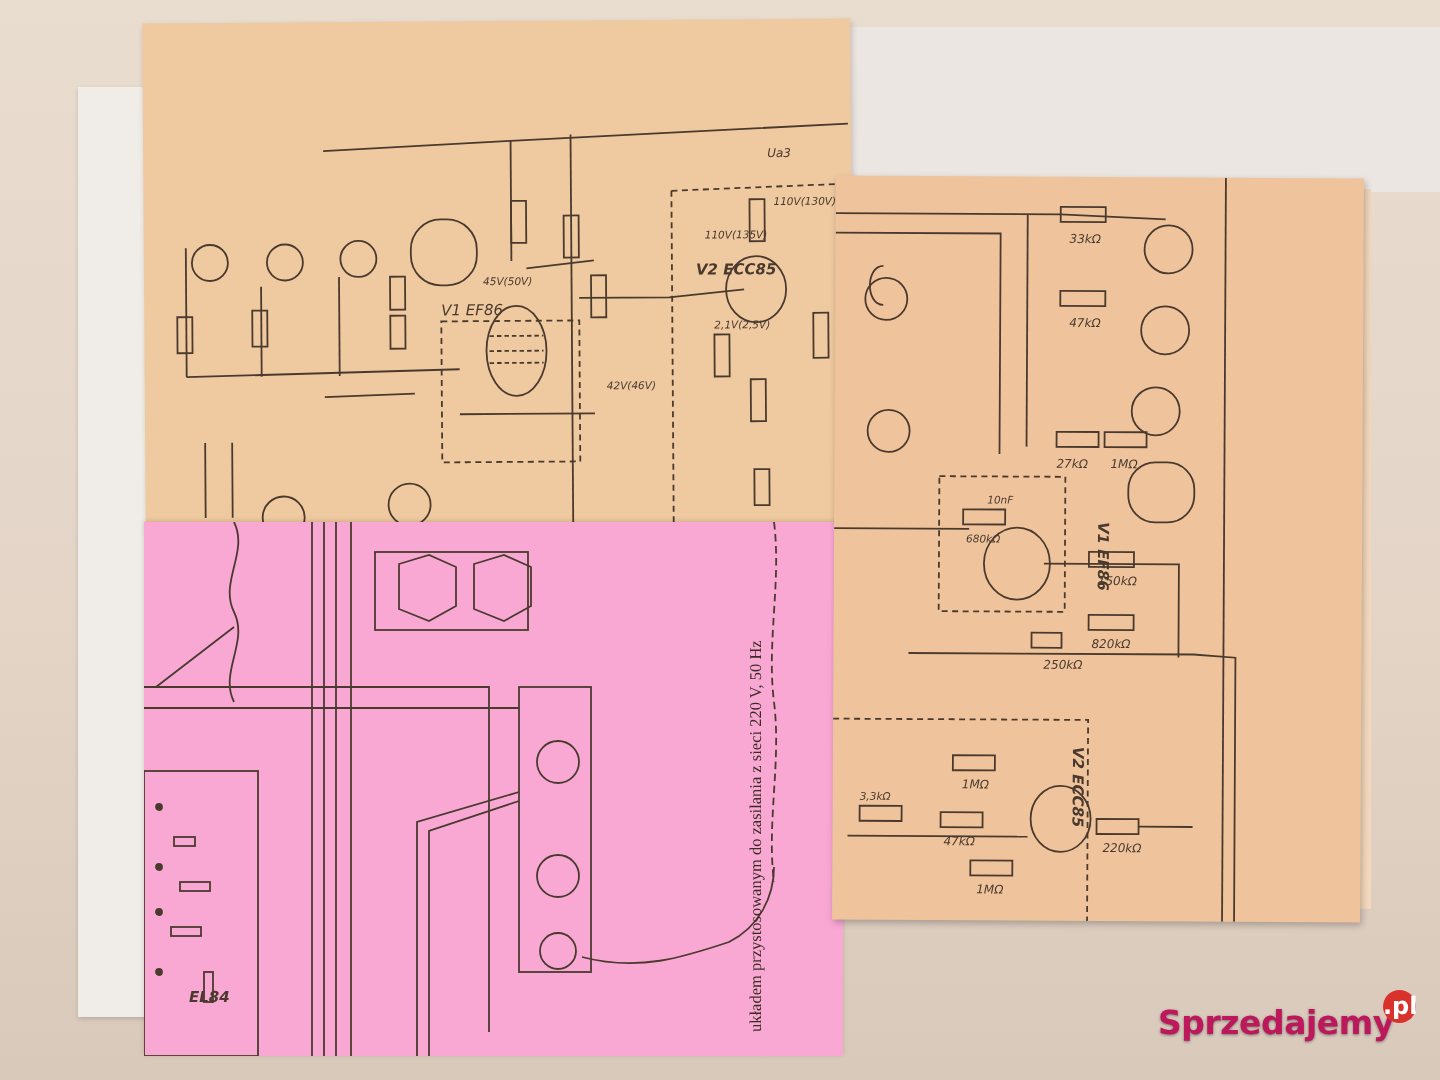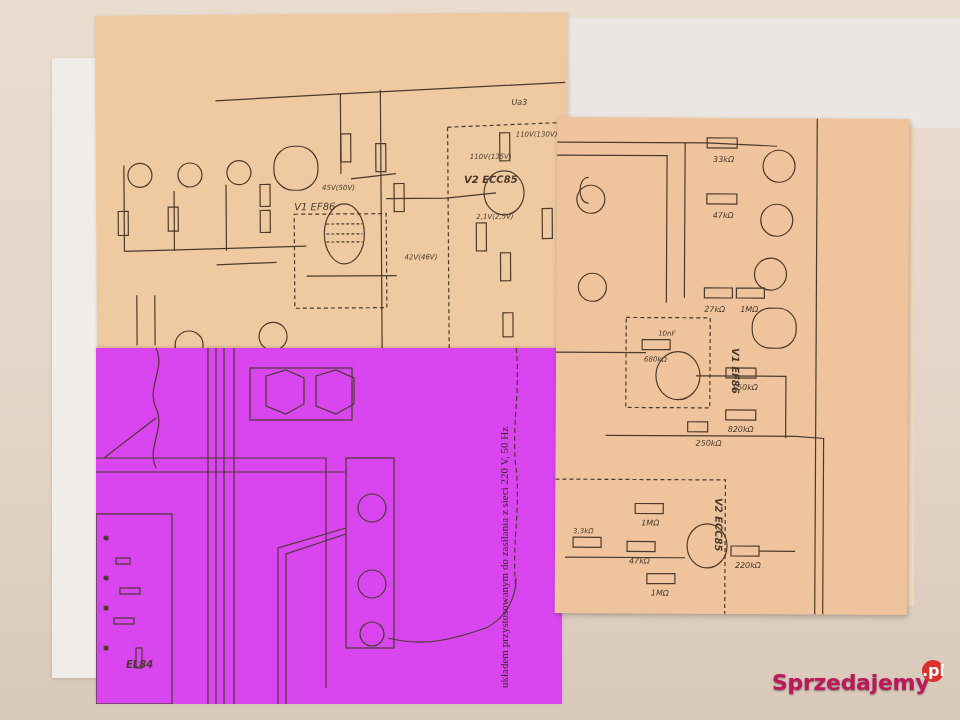--- a/index.html
+++ b/index.html
@@ -4,21 +4,21 @@
 <style>
   html, body { margin:0; padding:0; }
   body { width:960px; height:720px; position:relative; overflow:hidden;
          background: linear-gradient(180deg,#e9ddd0 0%,#e3d4c6 60%,#d9c9bb 100%);
          font-family:"Liberation Sans", sans-serif; }
   .sheet { position:absolute; }
   .white-card { left:52px; top:58px; width:460px; height:620px; background:#f0ece7; box-shadow:0 1px 3px rgba(0,0,0,.15); }
   .white-card2 { left:560px; top:18px; width:400px; height:110px; background:#ece6e2; }
   .paper-a { left:96px; top:14px; width:472px; height:340px; background:#efc9a0;
              box-shadow:1px 2px 4px rgba(0,0,0,.18); transform:rotate(-0.4deg); }
-  .paper-b { left:96px; top:348px; width:466px; height:356px; background:#d946ef;
+  .paper-b { left:96px; top:348px; width:466px; height:356px; background:#f9a8d4;
              box-shadow:0 -1px 3px rgba(0,0,0,.15); }
   .paper-c { left:556px; top:118px; width:352px; height:496px; background:#efc49c;
              box-shadow:1px 2px 5px rgba(0,0,0,.25); transform:rotate(0.3deg); }
   .paper-c-edge { left:902px; top:126px; width:12px; height:480px; background:#f3d8bd; }
   svg { position:absolute; left:0; top:0; }
   .lbl { font-family:"DejaVu Sans", sans-serif; font-style:italic; fill:#4a3a2e; }
   .caption { position:absolute; left:470px; top:690px; transform-origin:left top; transform:rotate(-90deg);
              font-family:"Liberation Serif", serif; font-size:11px; color:#3a2c22; white-space:nowrap; }
   .watermark { position:absolute; left:772px; top:670px; font-family:"DejaVu Sans", sans-serif; font-weight:bold;
                font-size:22px; color:#be185d; letter-spacing:-0.3px; text-shadow:0 1px 2px rgba(0,0,0,.45); }

